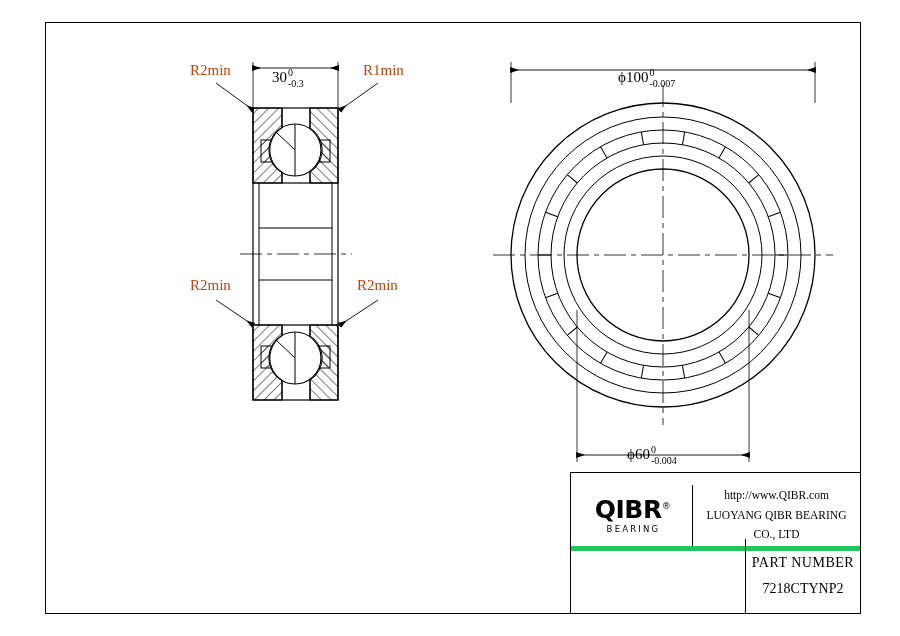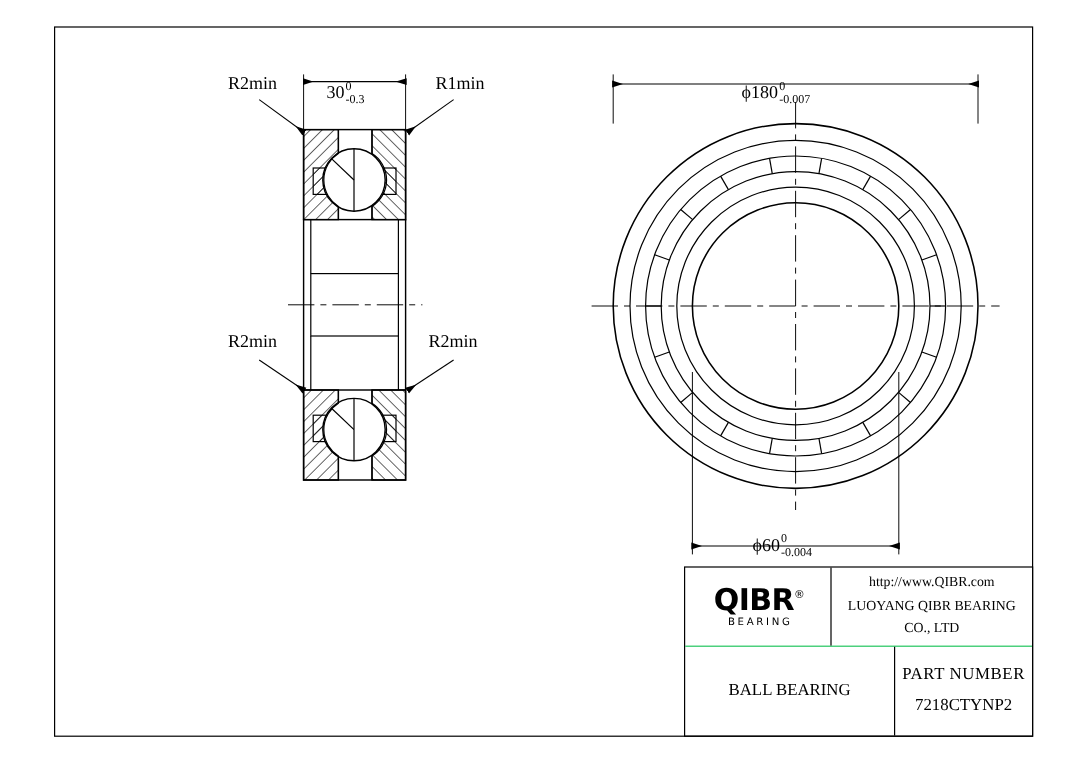--- a/index.html
+++ b/index.html
@@ -30,21 +30,21 @@
     position: absolute;
     left: 0;
     top: 0;
     width: 900px;
     height: 636px;
   }
   .lbl {
     position: absolute;
     font-family: "Liberation Serif", serif;
     font-size: 15px;
-    color: #000000;
+    color: #c2410c;
     white-space: nowrap;
   }
   .tolwrap {
     position: absolute;
     font-size: 15px;
     white-space: nowrap;
     margin-top: 17px;
   }
   .tolstack {
     display: inline-block;
@@ -61,23 +61,23 @@
     position: absolute;
     left: 570px;
     top: 472px;
     width: 291px;
     height: 142px;
     border: 1px solid #000;
     box-sizing: border-box;
   }
   .tb-top {
     position: absolute;
-    left: 0; top: 0; right: 0;
+    left: 0; top: 12px; right: 0;
     height: 66px;
-    border-bottom: 1px solid #22c55e;
+    border-bottom: 5px solid #22c55e;
     box-sizing: border-box;
     display: flex;
     align-items: center;
   }
   .tb-logo {
     width: 122px;
     height: 100%;
     border-right: 1px solid #000;
     box-sizing: border-box;
     display: flex;
@@ -305,41 +305,40 @@
   <div class="tolwrap" style="left:272px; top:51px;">
     <span>30</span><span class="tolstack"><span class="up">0</span><span class="dn">-0.3</span></span>
   </div>
 
   <div class="lbl" style="left:190px; top:62px;">R2min</div>
   <div class="lbl" style="left:363px; top:62px;">R1min</div>
   <div class="lbl" style="left:190px; top:277px;">R2min</div>
   <div class="lbl" style="left:357px; top:277px;">R2min</div>
 
   <div class="tolwrap" style="left:618px; top:51px;">
-    <span>ϕ</span><span>180</span><span class="tolstack"><span class="up">0</span><span class="dn">-0.007</span></span>
+    <span>ϕ</span><span>100</span><span class="tolstack"><span class="up">0</span><span class="dn">-0.007</span></span>
   </div>
 
   <div class="tolwrap" style="left:627px; top:428px;">
     <span>ϕ</span><span>60</span><span class="tolstack"><span class="up">0</span><span class="dn">-0.004</span></span>
   </div>
 
   <div class="tb">
     <div class="tb-top">
       <div class="tb-logo">
         <div class="logo-main"><span>QIBR</span><span class="logo-reg">®</span></div>
         <div class="logo-sub">BEARING</div>
       </div>
       <div class="tb-co">
         <div>http://www.QIBR.com</div>
         <div>LUOYANG QIBR BEARING CO., LTD</div>
       </div>
     </div>
     <div class="tb-bottom">
       <div class="tb-name">
-        <div>BALL BEARING</div>
       </div>
       <div class="tb-part">
         <div class="pn-label">PART  NUMBER</div>
         <div>7218CTYNP2</div>
       </div>
     </div>
   </div>
 
 </div>
 

